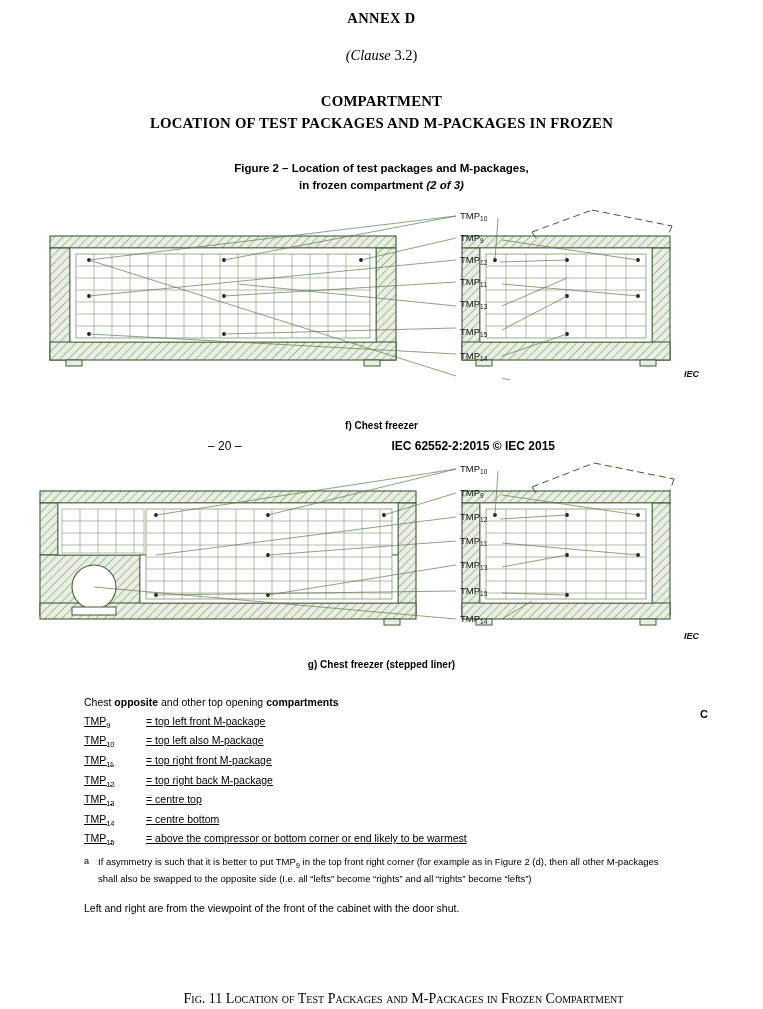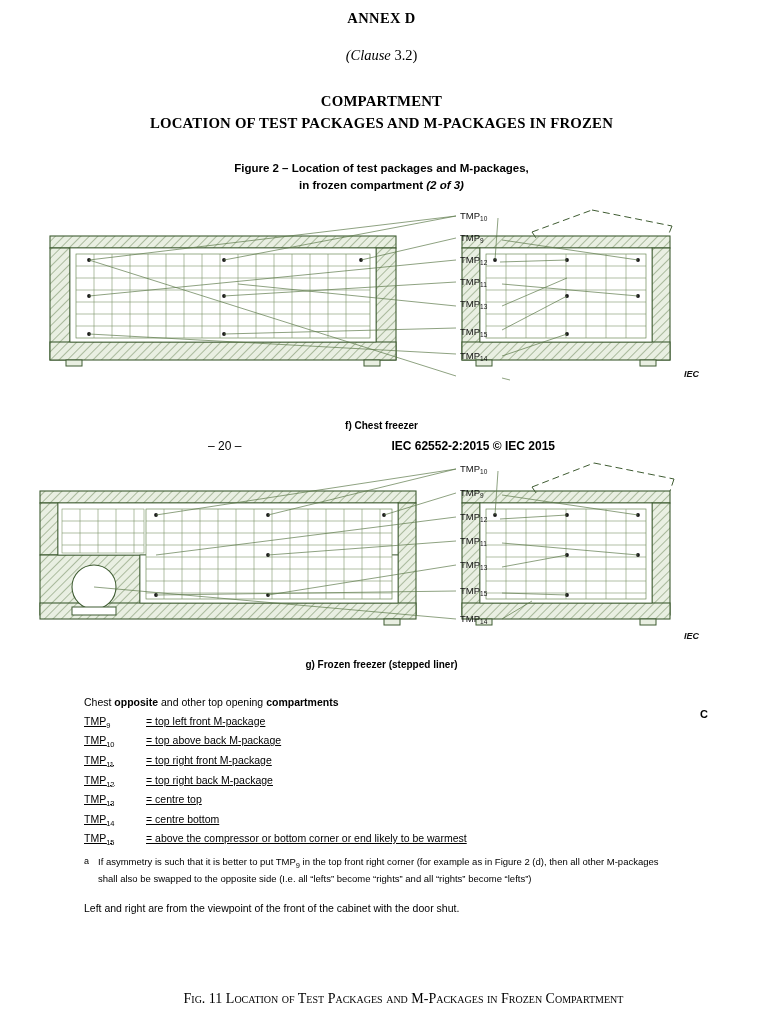--- a/index.html
+++ b/index.html
@@ -474,36 +474,36 @@
         <text x="428" y="83">TMP<tspan font-size="6.5" dy="2">11</tspan></text>
         <text x="428" y="107">TMP<tspan font-size="6.5" dy="2">13</tspan></text>
         <text x="428" y="133">TMP<tspan font-size="6.5" dy="2">15</tspan></text>
         <text x="428" y="161">TMP<tspan font-size="6.5" dy="2">14</tspan></text>
       </g>
 
       <text x="652" y="178" font-family="Liberation Sans, sans-serif" font-size="9" font-style="italic" font-weight="bold" fill="#111">IEC</text>
     </svg>
   </div>
 
-  <div class="sub-caption" style="margin-top:-2px;">g) Frozen freezer (stepped liner)</div>
+  <div class="sub-caption" style="margin-top:-2px;">g) Chest freezer (stepped liner)</div>
 
   <div class="marker-c" style="left:700px;top:698px;">C</div>
 
   <div class="legend">
     <div class="lead">
       <span>Chest </span><b>opposite</b><span> and other top opening </span><b>compartments</b>
     </div>
 
     <div class="legend-row">
       <span class="key"><span>TMP</span><sub>9</sub></span>
       <span class="val">= top left front M-package</span>
     </div>
     <div class="legend-row">
       <span class="key"><span>TMP</span><sub>10</sub></span>
-      <span class="val">= top above back M-package</span>
+      <span class="val">= top left also M-package</span>
     </div>
     <div class="legend-row">
       <span class="key"><span>TMP</span><sub>11</sub></span>
       <span class="val">= top right front M-package</span>
     </div>
     <div class="legend-row">
       <span class="key"><span>TMP</span><sub>12</sub></span>
       <span class="val">= top right back M-package</span>
     </div>
     <div class="legend-row">

